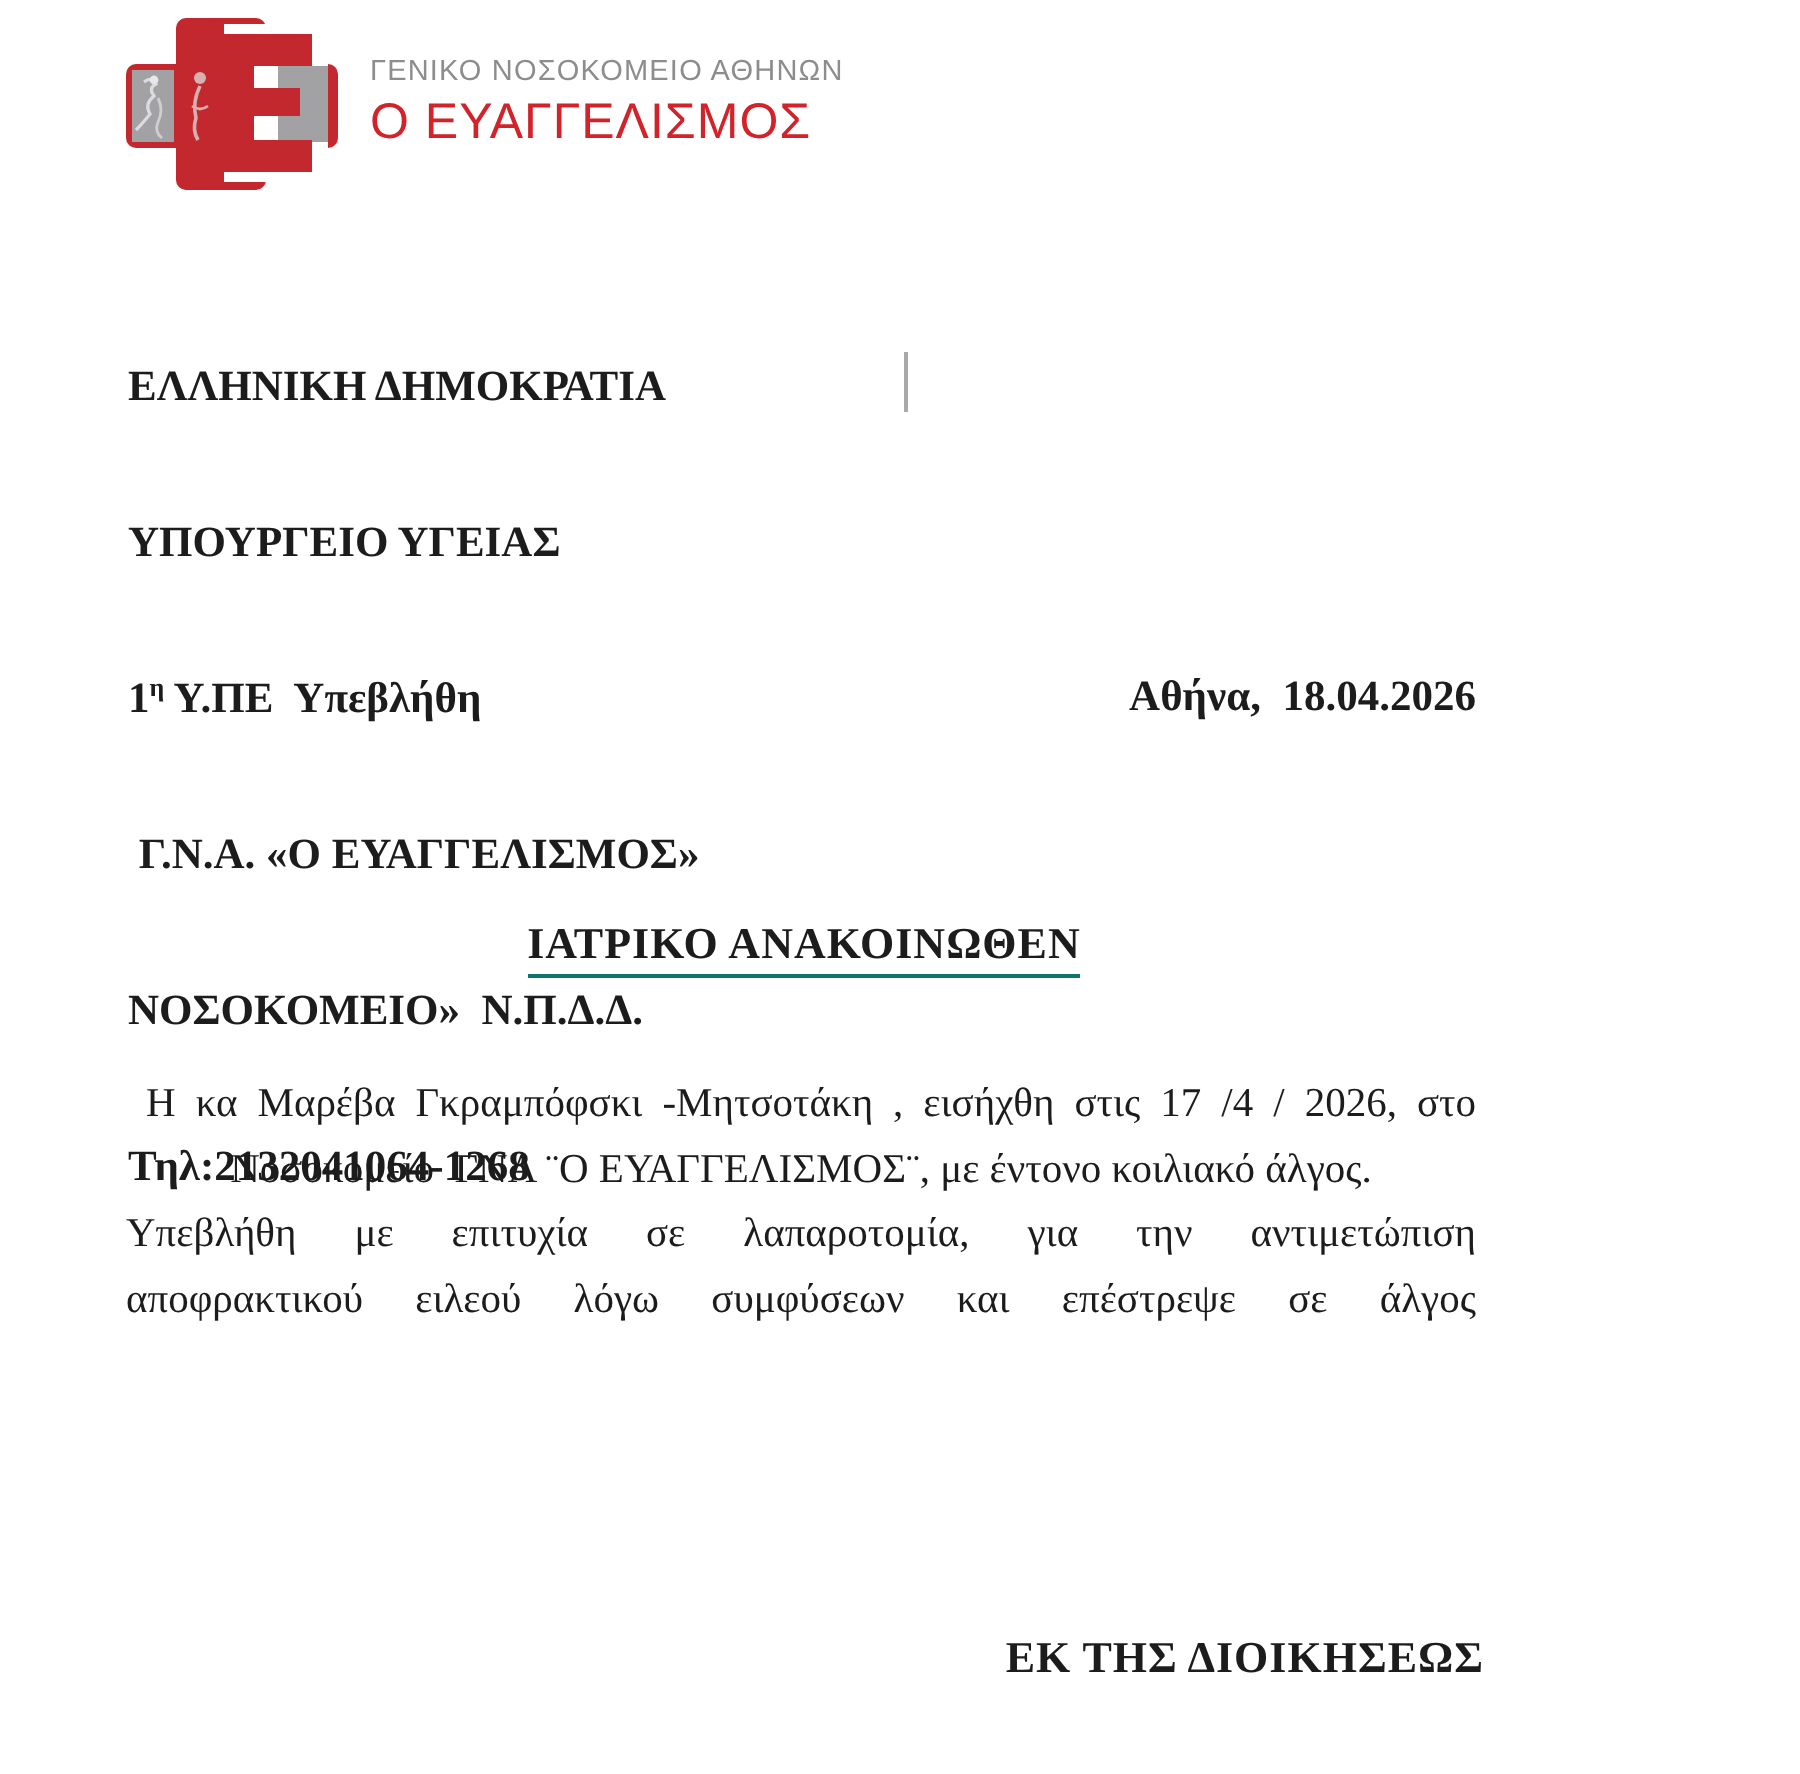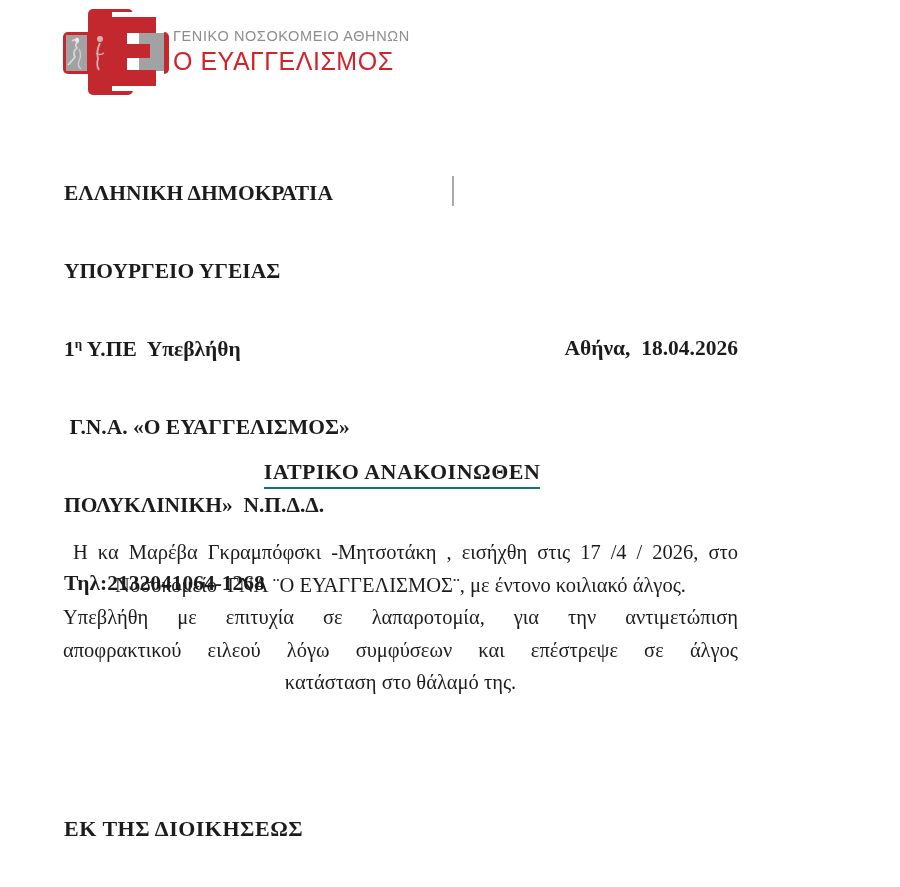--- a/index.html
+++ b/index.html
@@ -8,21 +8,21 @@
     width:900px;height:887px;
     background:#ffffff;
     font-family:"Liberation Serif", serif;
     color:#1c1c1c;
     overflow:hidden;
   }
 
   
   .logo{position:absolute;left:63px;top:9px;display:flex;align-items:center;}
   .logo-mark{width:106px;height:86px;flex:0 0 auto;}
-  .logo-text{margin-left:4px;font-family:"Liberation Sans", sans-serif;}
+  .logo-text{margin-left:16px;font-family:"Liberation Sans", sans-serif;}
   .logo-line1{font-size:14.5px;letter-spacing:0.6px;color:#8d8d8f;white-space:pre;}
   .logo-line2{font-size:25px;font-weight:normal;letter-spacing:0.5px;color:#d2232a;white-space:pre;margin-top:3px;}
 
   
   .header{
     position:absolute;left:64px;top:128px;
     font-weight:bold;font-size:21.5px;line-height:26px;
     white-space:pre-wrap;
   }
   .header .hline{height:26px;}
@@ -46,21 +46,21 @@
 
   
   .body-text{position:absolute;left:63px;top:536px;width:675px;font-size:20.5px;}
   .body-line{height:32.5px;line-height:32.5px;overflow:hidden;text-align:center;}
   .body-line.j{text-align:justify;}
   .body-line.j::after{content:"";display:inline-block;width:100%;}
 
   
   .footer-row{
     position:absolute;left:64px;top:816px;width:678px;
-    font-weight:bold;font-size:22px;letter-spacing:0.5px;
+    text-align:right;font-weight:bold;font-size:22px;letter-spacing:0.5px;
   }
 </style>
 </head>
 <body>
 
 <div class="page">
 
   <div class="logo">
     <svg class="logo-mark" viewBox="0 0 106 86" xmlns="http://www.w3.org/2000/svg" aria-hidden="true">
 
@@ -87,35 +87,34 @@
       <div class="logo-line1">ΓΕΝΙΚΟ ΝΟΣΟΚΟΜΕΙΟ ΑΘΗΝΩΝ</div>
       <div class="logo-line2">Ο ΕΥΑΓΓΕΛΙΣΜΟΣ</div>
     </div>
   </div>
 
   <div class="header">
     <div class="hline">ΕΛΛΗΝΙΚΗ ΔΗΜΟΚΡΑΤΙΑ</div>
     <div class="hline">ΥΠΟΥΡΓΕΙΟ ΥΓΕΙΑΣ</div>
     <div class="hline"><span>1</span><sup>η</sup><span> Υ.ΠΕ  Υπεβλήθη</span></div>
     <div class="hline"> Γ.Ν.Α. «Ο ΕΥΑΓΓΕΛΙΣΜΟΣ»</div>
-    <div class="hline">ΠΟΛΥΚΛΙΝΙΚΗ»  Ν.Π.Δ.Δ.</div>
+    <div class="hline">ΝΟΣΟΚΟΜΕΙΟ»  Ν.Π.Δ.Δ.</div>
     <div class="hline">Τηλ:2132041064-1268</div>
   </div>
 
   <div class="artifact-line"></div>
 
   <div class="date-row">Αθήνα,  18.04.2026</div>
 
   <div class="doc-title">
     <span class="u">ΙΑΤΡΙΚΟ ΑΝΑΚΟΙΝΩΘΕΝ</span>
   </div>
 
   <div class="body-text">
       <div class="body-line j">&nbsp;Η κα Μαρέβα Γκραμπόφσκι -Μητσοτάκη , εισήχθη στις 17 /4 / 2026, στο</div>
       <div class="body-line">Νοσοκομείο &nbsp;ΓΝΑ ¨Ο ΕΥΑΓΓΕΛΙΣΜΟΣ¨, με έντονο κοιλιακό άλγος.</div>
       <div class="body-line j">Υπεβλήθη με επιτυχία σε λαπαροτομία, για την αντιμετώπιση</div>
       <div class="body-line j">αποφρακτικού ειλεού λόγω συμφύσεων και επέστρεψε σε άλγος</div>
-      <div class="body-line">κατάσταση στο θάλαμό της.</div>
     </div>
 
   <div class="footer-row">ΕΚ ΤΗΣ ΔΙΟΙΚΗΣΕΩΣ</div>
 
 </div>
 
 </body></html>

